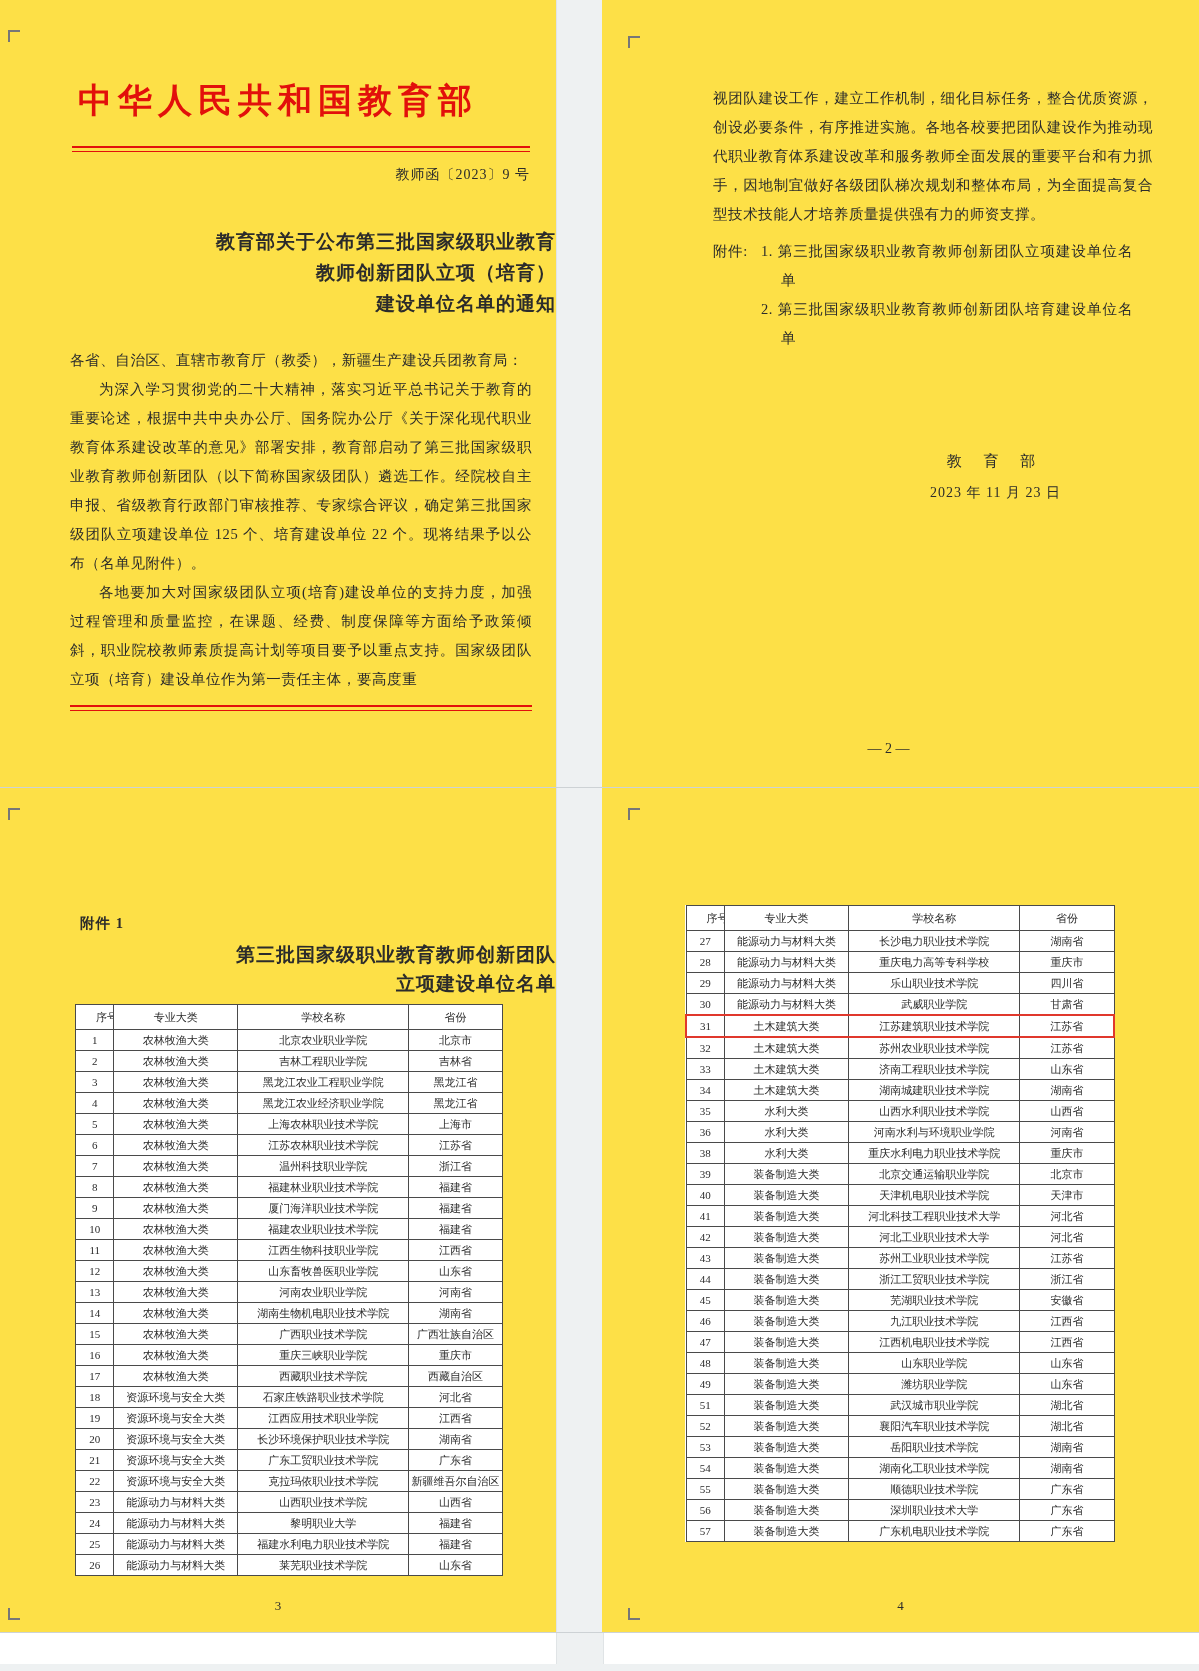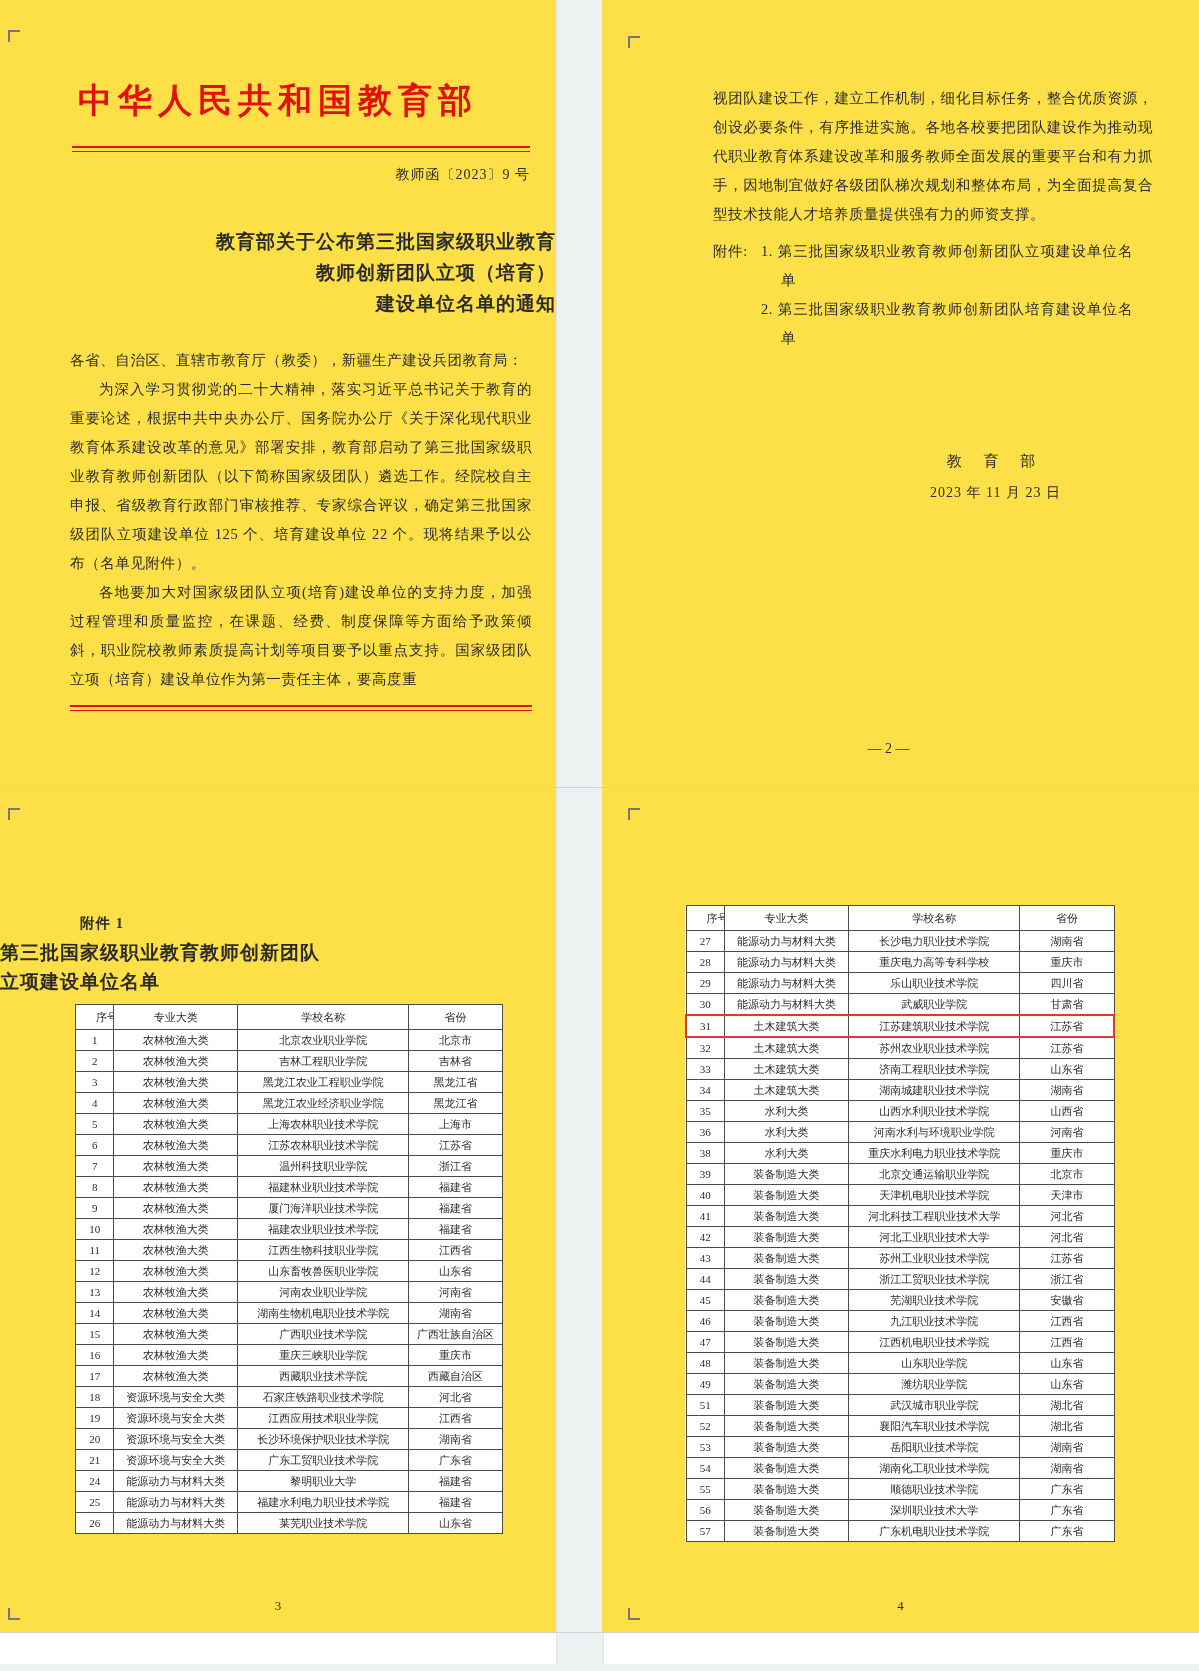--- a/index.html
+++ b/index.html
@@ -41,22 +41,22 @@
   .att-label{flex:0 0 48px;}
   .att-items{width:372px;}
   .att-item{padding-left:20px;text-indent:-20px;}
   .signer-block{position:absolute;top:452px;right:138px;text-align:center;}
   .signer{font-size:15px;letter-spacing:9px;white-space:nowrap;}
   .sign-date{font-size:14px;margin-top:13px;letter-spacing:1px;white-space:nowrap;}
   .pagenum2{position:absolute;bottom:30px;left:0;width:96%;text-align:center;font-size:14px;}
 
   
   .att1-label{position:absolute;top:126px;left:80px;font-size:14.5px;font-weight:bold;letter-spacing:1px;}
-  .list-title{position:absolute;top:152px;left:0;width:100%;text-align:left;
-    font-size:19px;font-weight:bold;line-height:29px;letter-spacing:1px;font-family:Liberation Mono, monospace;}
+  .list-title{position:absolute;top:152px;left:0;width:100%;text-align:right;
+    font-size:19px;font-weight:bold;line-height:29px;letter-spacing:1px;}
   table.roster{border-collapse:collapse;table-layout:fixed;position:absolute;background:#fff;}
   #table1{top:216px;left:75px;width:428px;}
   #table2{top:117px;left:83px;width:430px;}
   table.roster th,table.roster td{
     border:1px solid #4a4a4a;font-size:11px;line-height:14px;text-align:center;
     padding:3px 2px;overflow:hidden;white-space:nowrap;font-weight:normal;}
   table.roster th{font-weight:normal;padding:5px 20px;}
   col.c-seq{width:9%;} col.c-cat{width:29%;} col.c-school{width:40%;} col.c-prov{width:22%;}
   tr.hl td{border-top:2.5px solid #e0382c;border-bottom:2.5px solid #e0382c;}
   tr.hl td:first-child{border-left:2.5px solid #e0382c;}
@@ -252,20 +252,32 @@
           <td>长沙环境保护职业技术学院</td>
           <td>湖南省</td>
         </tr>
         <tr>
           <td>21</td>
           <td>资源环境与安全大类</td>
           <td>广东工贸职业技术学院</td>
           <td>广东省</td>
         </tr>
         <tr>
+          <td>22</td>
+          <td>资源环境与安全大类</td>
+          <td>克拉玛依职业技术学院</td>
+          <td>新疆维吾尔自治区</td>
+        </tr>
+        <tr>
+          <td>23</td>
+          <td>能源动力与材料大类</td>
+          <td>山西职业技术学院</td>
+          <td>山西省</td>
+        </tr>
+        <tr>
           <td>24</td>
           <td>能源动力与材料大类</td>
           <td>黎明职业大学</td>
           <td>福建省</td>
         </tr>
         <tr>
           <td>25</td>
           <td>能源动力与材料大类</td>
           <td>福建水利电力职业技术学院</td>
           <td>福建省</td>

